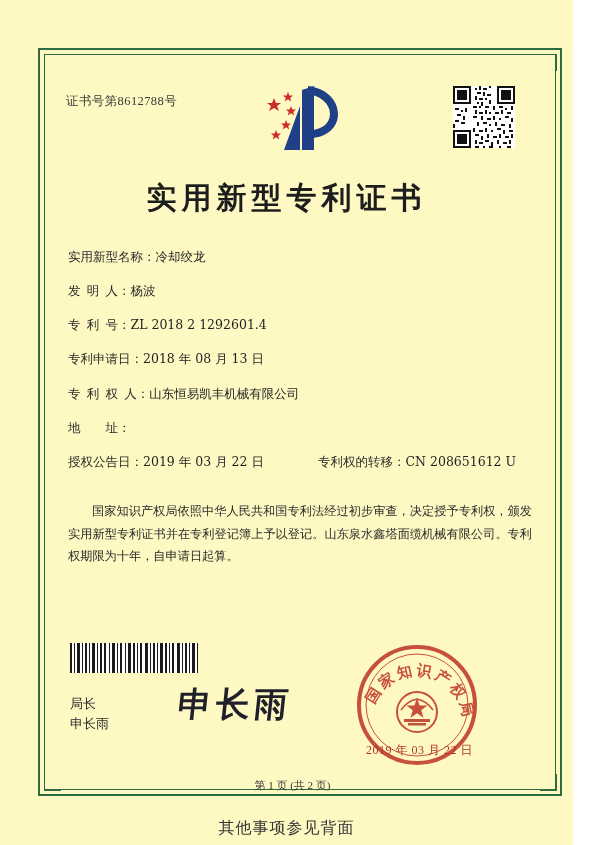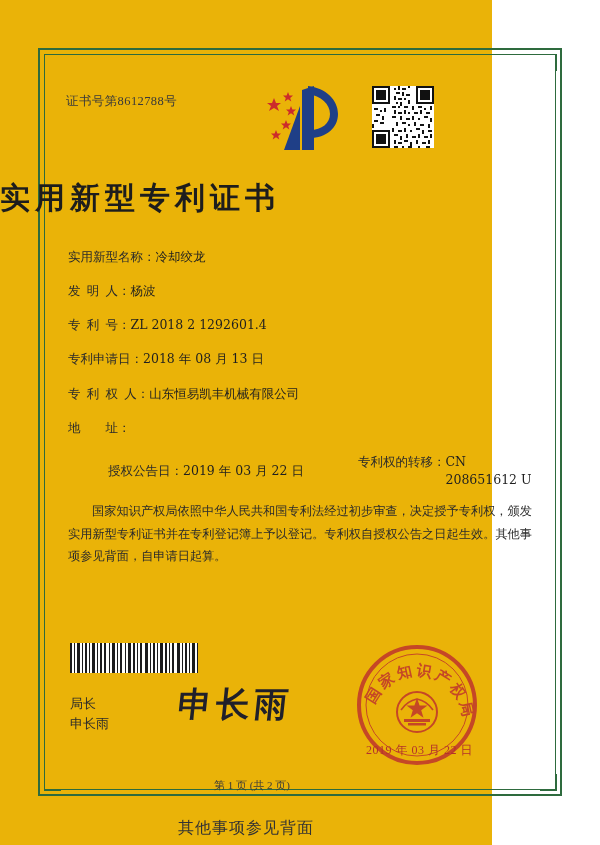--- a/index.html
+++ b/index.html
@@ -12,23 +12,23 @@
     height: 845px;
     font-family: "Liberation Serif", serif;
     color: #2f2f2f;
     position: relative;
     overflow: hidden;
   }
 
   .page {
     position: absolute;
     left: 0; top: 0;
-    width: 492px;
+    width: 573px;
     height: 845px;
-    background: #eab308;
+    background: #fef9c3;
   }
 
   
   .border-outer {
     position: absolute;
     left: 38px; top: 48px;
     width: 524px; height: 748px;
     border: 2px solid #2e6b3e;
     box-sizing: border-box;
   }
@@ -68,20 +68,21 @@
   
   .qr {
     position: absolute;
     right: 58px; top: 86px;
     width: 62px; height: 62px;
   }
 
   .main-title {
     position: absolute;
     left: 0; right: 0; top: 178px;
+    text-align: center;
     font-size: 30px;
     font-weight: bold;
     letter-spacing: 5px;
     color: #1d1d1d;
     font-family: "DejaVu Serif", "Liberation Serif", serif;
   }
 
   
   .fields {
     position: absolute;
@@ -106,21 +107,20 @@
     color: #1f1f1f;
     font-family: "DejaVu Serif", "Liberation Serif", serif;
   }
   .field-value.small { font-size: 12px; }
 
   .row-split {
     display: flex;
     align-items: center;
     margin-bottom: 16px;
     line-height: 1.45;
-    margin-left: 40px;
   }
   .half {
     display: flex;
     align-items: flex-start;
   }
   .half.left { flex: 0 0 250px; }
   .half.right { flex: 1 1 auto; }
 
   
   .paras {
@@ -351,21 +351,21 @@
       </span>
       <span class="half right">
         <span class="field-label">专利权的转移：</span>
         <span class="field-value">CN 208651612 U</span>
       </span>
     </div>
 
   </div>
 
   <div class="paras">
-    <div class="para">国家知识产权局依照中华人民共和国专利法经过初步审查，决定授予专利权，颁发实用新型专利证书并在专利登记簿上予以登记。专利权自授权公告之日起生效。其他事项参见背面，自申请日起算。</div>
+    <div class="para">国家知识产权局依照中华人民共和国专利法经过初步审查，决定授予专利权，颁发实用新型专利证书并在专利登记簿上予以登记。山东泉水鑫塔面缆机械有限公司。专利权期限为十年，自申请日起算。</div>
   </div>
 
   <div class="barcode">
     <svg width="128" height="30" viewBox="0 0 128 30" shape-rendering="crispEdges">
       <rect width="128" height="30" fill="#fdfdfb"></rect>
       <g fill="#1a1a1a">
         <rect x="0" y="0" width="2" height="30"></rect>
           <rect x="4" y="0" width="1" height="30"></rect>
         <rect x="7" y="0" width="3" height="30"></rect>
           <rect x="12" y="0" width="1" height="30"></rect>

